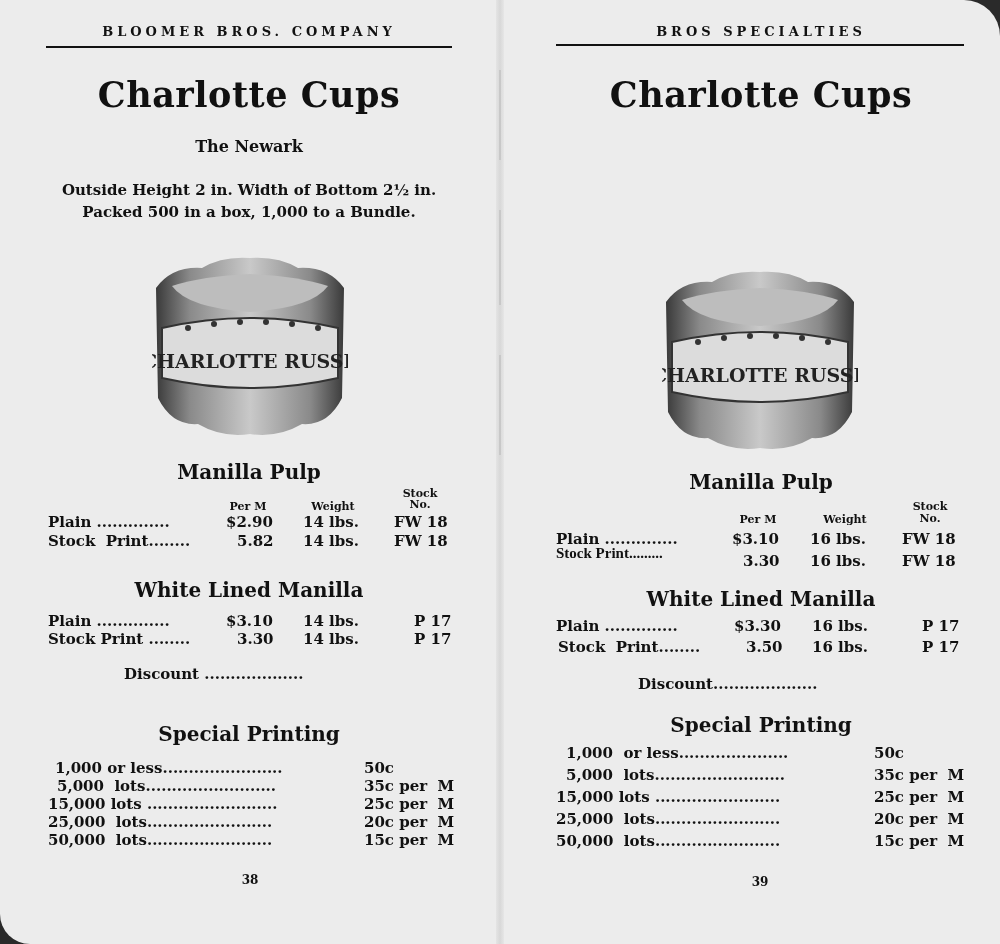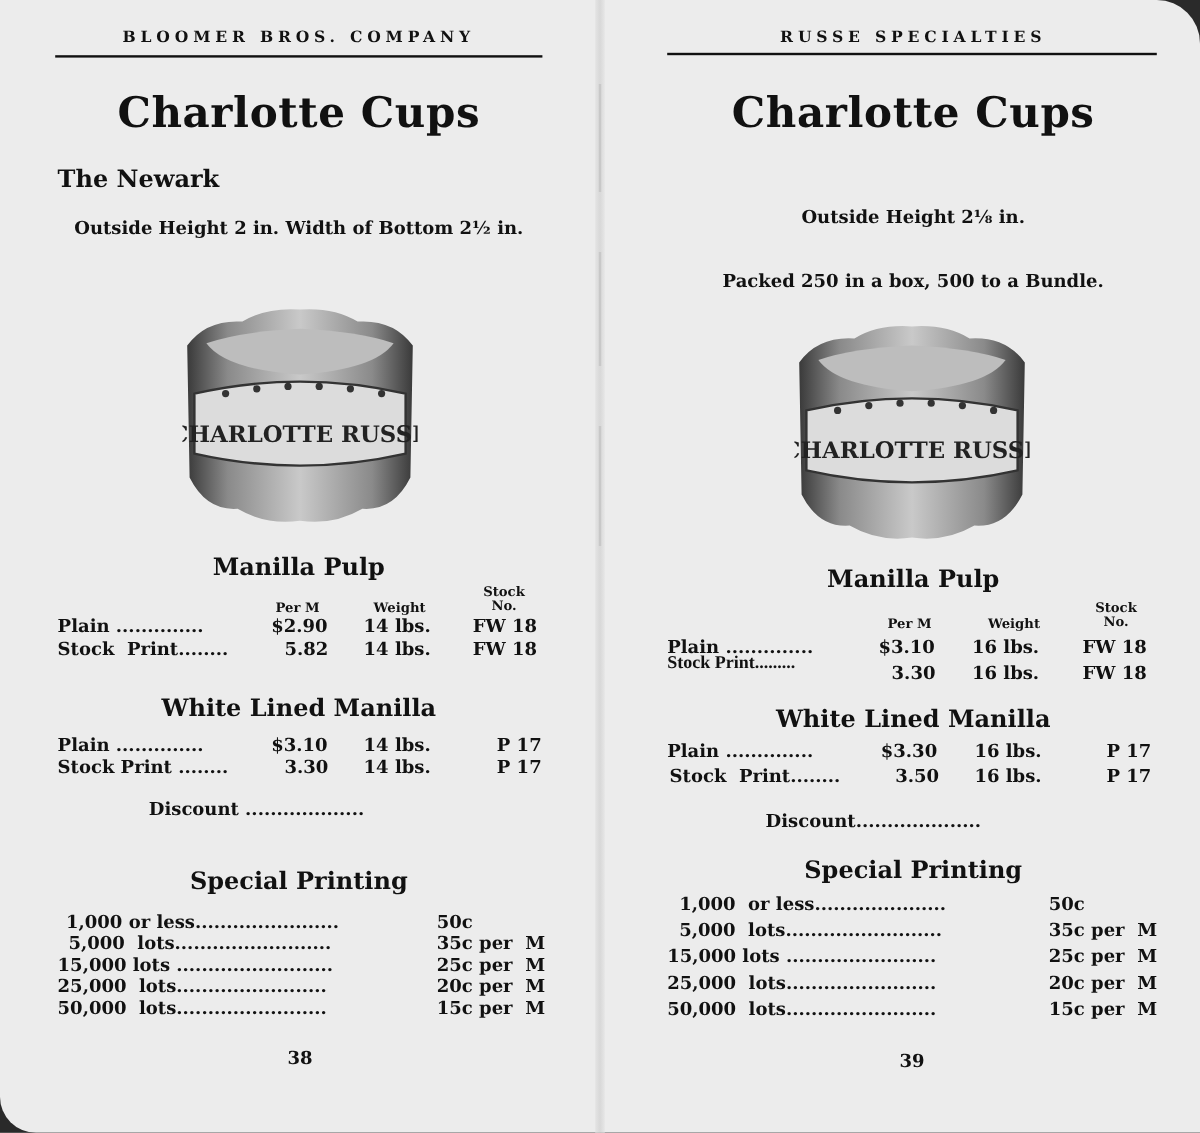--- a/index.html
+++ b/index.html
@@ -26,50 +26,51 @@
     .running-head {
       position:absolute; top:24px; text-align:center;
       font-size:13px; letter-spacing:4px; font-weight:bold;
     }
     .rule { position:absolute; height:2px; background:#111; }
     .title {
       position:absolute; top:74px; text-align:center;
       font-size:35px; font-weight:bold; letter-spacing:0.5px;
     }
     .subtitle {
-      position:absolute; top:137px; text-align:left;
-      font-size:20px; font-weight:bold;
+      position:absolute; top:137px; text-align:center;
+      font-size:16px; font-weight:bold;
     }
     .spec { position:absolute; text-align:center; font-size:15px; font-weight:bold; line-height:26px; }
 
     .cup {
       position:absolute;
     }
     .section-title { position:absolute; text-align:center; font-size:20px; font-weight:bold; }
     .col-head { position:absolute; font-size:11px; font-weight:bold; text-align:center; line-height:12px; }
     .row { position:absolute; font-size:15px; font-weight:bold; white-space:pre; }
     .cell { position:absolute; font-size:15px; font-weight:bold; white-space:pre; }
-    .pageno { position:absolute; font-size:15px; font-weight:bold; text-align:center; }
+    .pageno { position:absolute; font-size:12px; font-weight:bold; text-align:center; }
     .stitch { position:absolute; width:2px; background:#c8c8c8; left:499px; }
   </style>
 </head>
 <body>
 
 <div class="spread">
   <div class="gutter"></div>
   <div class="stitch" style="top:70px;height:90px;"></div>
   <div class="stitch" style="top:210px;height:95px;"></div>
   <div class="stitch" style="top:355px;height:100px;"></div>
 
   <div class="page left">
     <div class="running-head" style="left:48px;width:402px;">BLOOMER BROS. COMPANY</div>
     <div class="rule" style="left:46px;top:46px;width:406px;"></div>
     <div class="title" style="left:48px;width:402px;">Charlotte Cups</div>
     <div class="subtitle" style="left:48px;width:402px;">The Newark</div>
     <div class="spec" style="left:30px;width:438px;top:177px;">Outside Height 2 in.   Width of Bottom 2½ in.</div>
+    <div class="spec" style="left:30px;width:438px;top:199px;">Packed 500 in a box, 1,000 to a Bundle.</div>
 
     <svg class="cup" style="left:152px;top:248px;" width="196" height="190" viewBox="0 0 196 190">
       <defs>
         <linearGradient id="cupg1" x1="0" x2="1">
           <stop offset="0" stop-color="#3a3a3a"></stop>
             <stop offset="0.18" stop-color="#8a8a8a"></stop>
           <stop offset="0.5" stop-color="#c9c9c9"></stop>
             <stop offset="0.82" stop-color="#8a8a8a"></stop>
             <stop offset="1" stop-color="#3a3a3a"></stop>
         </linearGradient>
@@ -140,25 +141,23 @@
       <div class="cell" style="left:364px;top:813px;">20c per  M</div>
     </div>
     <div>
       <div class="row" style="left:48px;top:831px;">50,000  lots........................</div>
       <div class="cell" style="left:364px;top:831px;">15c per  M</div>
     </div>
     <div class="pageno" style="left:230px;width:40px;top:873px;">38</div>
   </div>
 
   <div class="page right">
-    <div class="running-head" style="left:56px;width:406px;">RUSSE SPECIALTIES</div>
+    <div class="running-head" style="left:56px;width:406px;">BROS SPECIALTIES</div>
     <div class="rule" style="left:54px;top:44px;width:408px;"></div>
     <div class="title" style="left:56px;width:406px;">Charlotte Cups</div>
-    <div class="spec" style="left:56px;width:406px;top:168px;">Outside Height 2⅛ in.</div>
-    <div class="spec" style="left:56px;width:406px;top:221px;">Packed 250 in a box, 500 to a Bundle.</div>
 
     <svg class="cup" style="left:160px;top:262px;" width="196" height="190" viewBox="0 0 196 190">
       <defs>
         <linearGradient id="cupg2" x1="0" x2="1">
           <stop offset="0" stop-color="#3a3a3a"></stop>
             <stop offset="0.18" stop-color="#8a8a8a"></stop>
           <stop offset="0.5" stop-color="#c9c9c9"></stop>
             <stop offset="0.82" stop-color="#8a8a8a"></stop>
             <stop offset="1" stop-color="#3a3a3a"></stop>
         </linearGradient>

